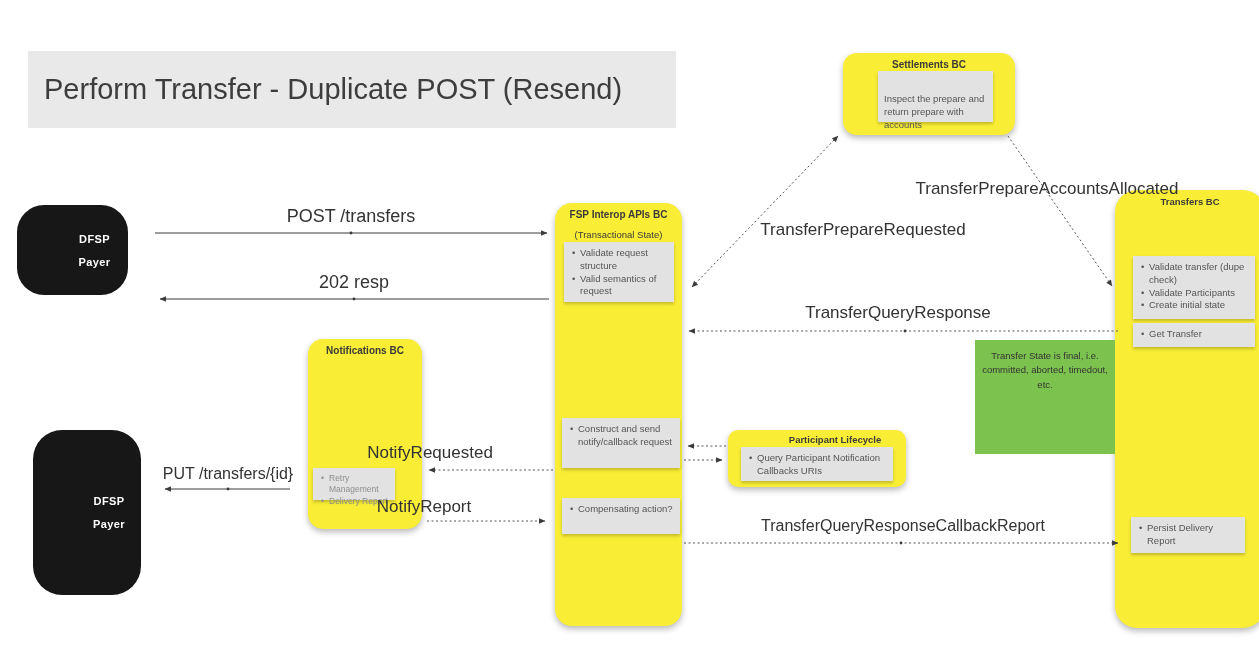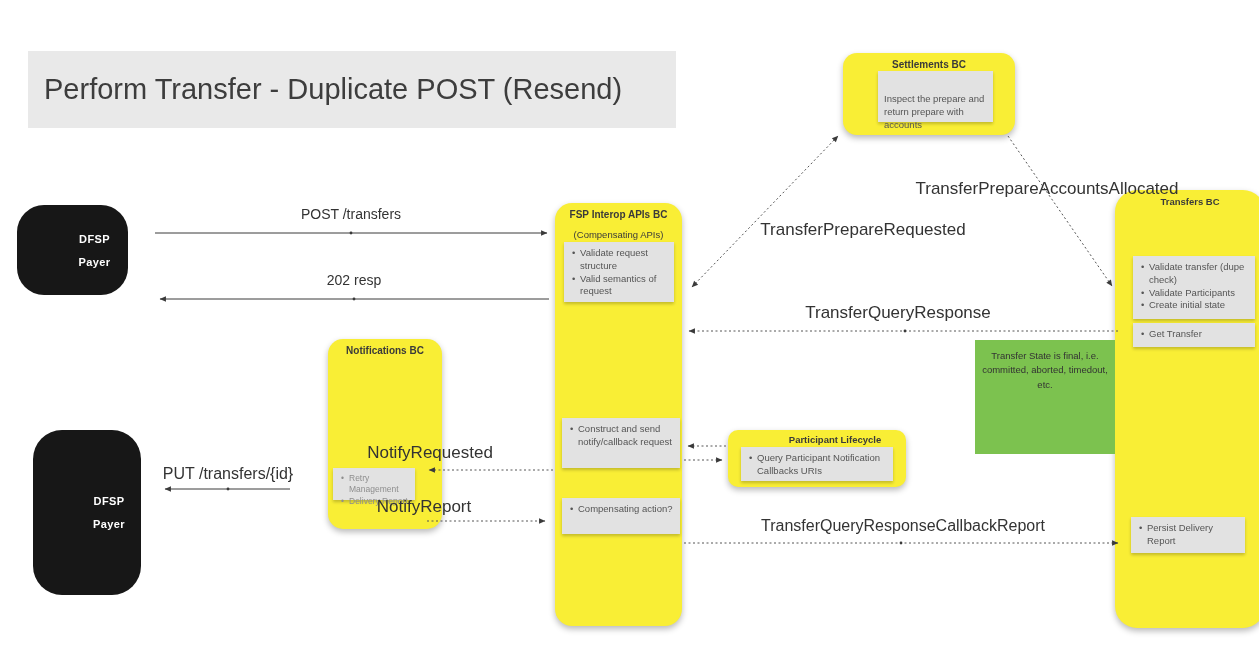--- a/index.html
+++ b/index.html
@@ -40,21 +40,21 @@
     line-height:1.5; text-align:center; padding:9px 6px; z-index:2;
   }
   .note p + p { margin-top:14px; }
 
   svg.arrows { position:absolute; left:0; top:0; z-index:4; }
   .solid  { stroke:#3a3a3a; stroke-width:1; fill:none; }
   .dotted { stroke:#555555; stroke-width:1; fill:none; stroke-dasharray:2 2.5; }
 
   .msg { position:absolute; color:#333333; white-space:nowrap; z-index:5; }
   .msg.center { transform:translateX(-50%); }
-  .fs18 { font-size:14px; } .fs17 { font-size:17px; } .fs16 { font-size:16px; }
+  .fs18 { font-size:18px; } .fs17 { font-size:17px; } .fs16 { font-size:16px; }
 </style>
 </head>
 <body>
 
 <div class="canvas">
 
   <svg class="arrows" width="1259" height="645" viewBox="0 0 1259 645">
     <defs>
       <marker id="arr" viewBox="0 0 10 10" refX="8.5" refY="5" markerWidth="9" markerHeight="7" orient="auto-start-reverse">
         <path d="M0,1 L9,5 L0,9 z" fill="#3a3a3a"></path>
@@ -89,40 +89,40 @@
     <span>Payer</span>
   </div>
 
   <div class="bc" style="left:843px; top:53px; width:172px; height:82px; border-radius:14px;">
     <div class="bc-title">Settlements BC</div>
     <div class="task plain" style="left:35px; top:18px; width:115px; height:51px;">Inspect the prepare and return prepare with accounts</div>
   </div>
 
   <div class="bc" style="left:555px; top:203px; width:127px; height:423px;">
     <div class="bc-title">FSP Interop APIs BC</div>
-    <div class="bc-sub">(Compensating APIs)</div>
+    <div class="bc-sub">(Transactional State)</div>
     <div class="task" style="left:9px; top:39px; width:110px; height:60px;">
       <ul>
         <li>Validate request structure</li>
         <li>Valid semantics of request</li>
       </ul>
     </div>
     <div class="task" style="left:7px; top:215px; width:118px; height:50px;">
       <ul>
           <li>Construct and send notify/callback request</li>
         </ul>
     </div>
     <div class="task" style="left:7px; top:295px; width:118px; height:36px;">
       <ul>
           <li>Compensating action?</li>
         </ul>
     </div>
   </div>
 
-  <div class="bc" style="left:308px; top:339px; width:114px; height:190px; border-radius:15px;margin-left:20px;">
+  <div class="bc" style="left:308px; top:339px; width:114px; height:190px; border-radius:15px;">
     <div class="bc-title">Notifications BC</div>
     <div class="task dim" style="left:5px; top:129px; width:82px; height:32px;">
       <ul>
         <li>Retry Management</li>
         <li>Delivery Report</li>
       </ul>
     </div>
   </div>
 
   <div class="bc" style="left:728px; top:430px; width:178px; height:57px; border-radius:10px;padding-left:36px;">

